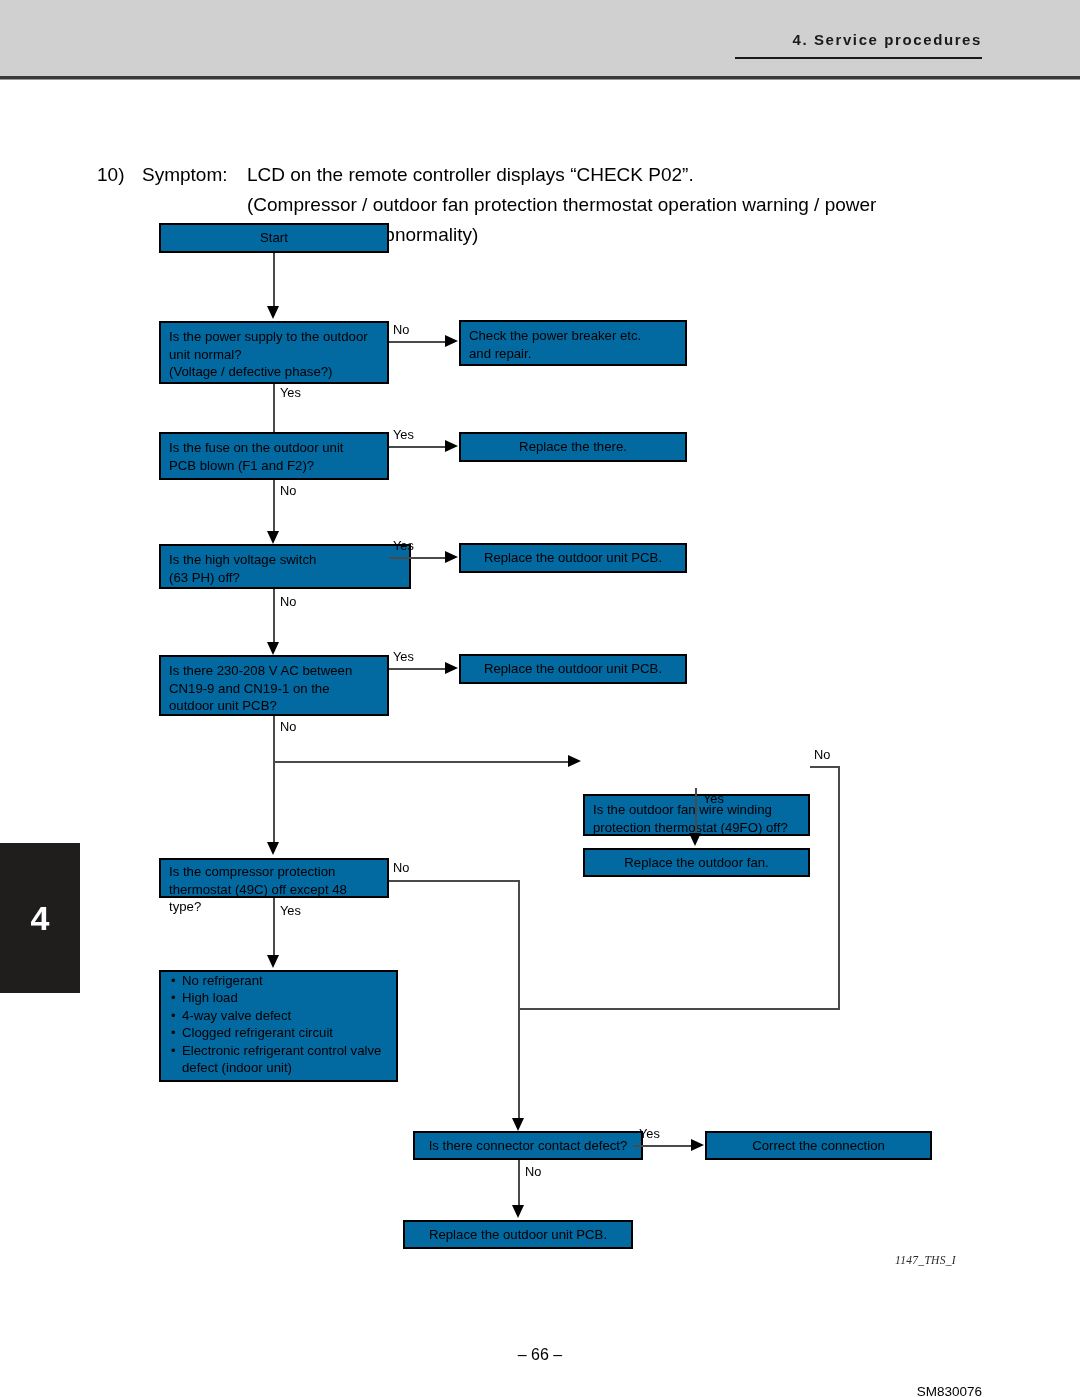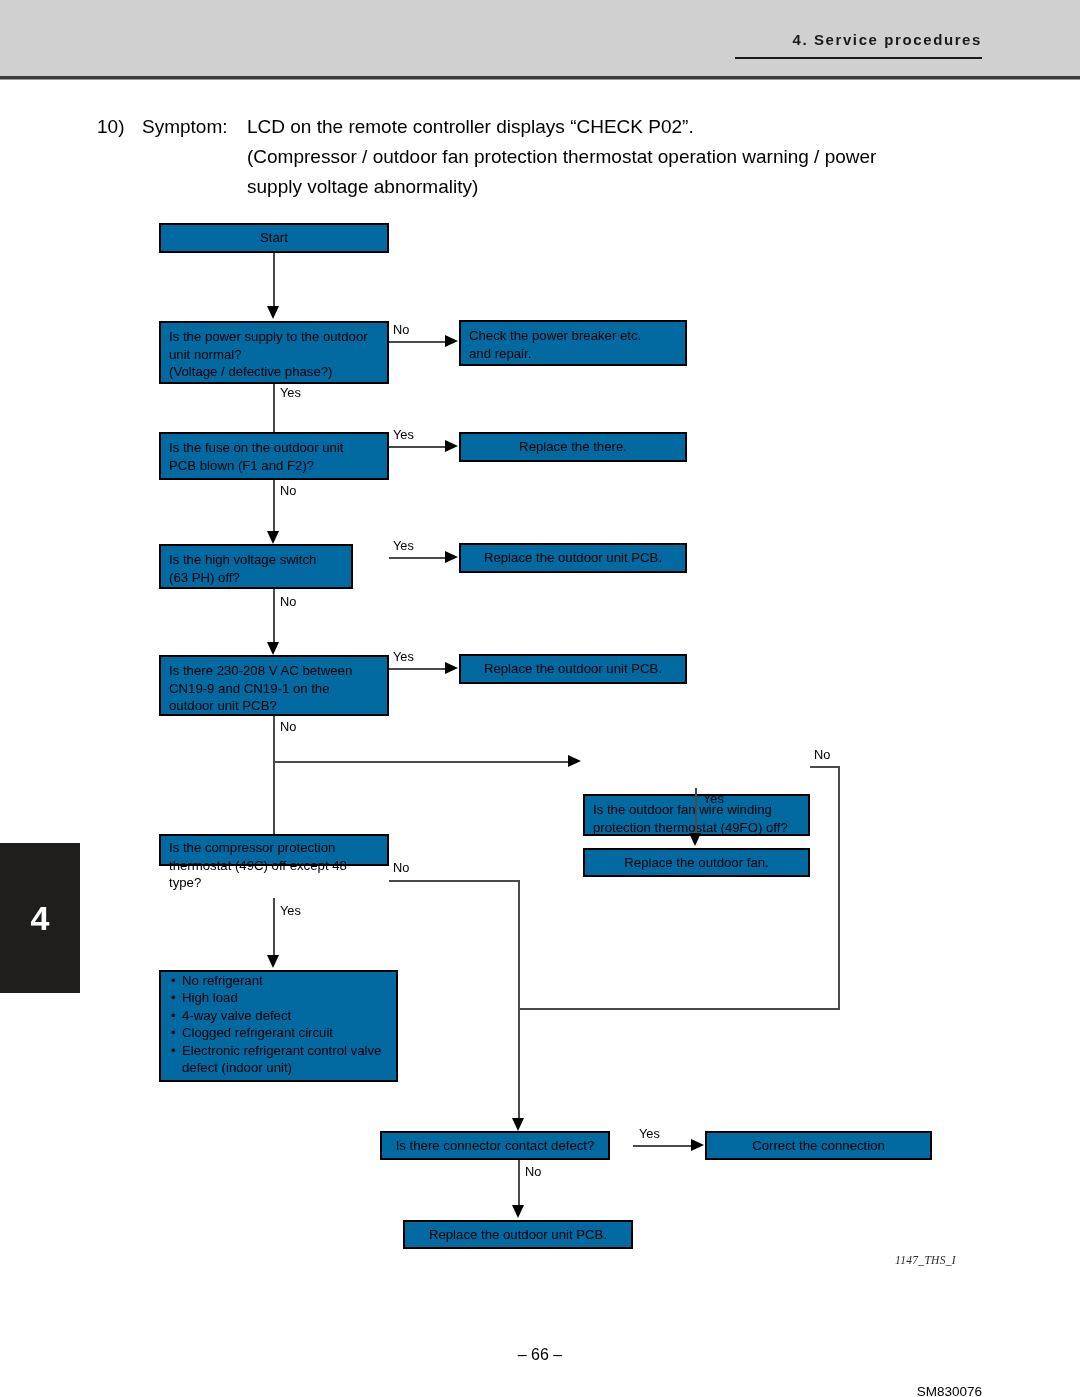--- a/index.html
+++ b/index.html
@@ -74,21 +74,21 @@
   #symptom-block {
     position: absolute;
     left: 97px; top: 112px;
     width: 900px;
   }
   .sym-row {
     font-size: 19px;
     line-height: 30px;
     white-space: nowrap;
   }
-  .sym-num { display: inline-block; width: 45px; }
+  .sym-num { display: inline-block; width: 45px; margin-top: 48px; }
   .sym-lbl { display: inline-block; width: 105px; }
   .sym-indent { padding-left: 150px; }
 
   
   #flow {
     position: absolute;
     left: 0; top: 0;
     width: 1080px; height: 1397px;
   }
   .box {
@@ -243,21 +243,21 @@
   <div class="arrow-right" style="left:445px; top:440px;"></div>
 
   <div class="box center" style="left:459px; top:432px; width:228px; height:30px;">
     <span>Replace the there.</span>
   </div>
 
   <div class="vline" style="left:273px; top:480px; height:56px;"></div>
   <div class="edge-label" style="left:280px; top:484px;">No</div>
   <div class="arrow-down" style="left:267px; top:531px;"></div>
 
-  <div class="box left pad-in" style="left:159px; top:544px; width:194px; height:45px;">
+  <div class="box left pad-in" style="left:159px; top:544px; width:252px; height:45px;">
     <div>Is the high voltage switch</div>
     <div>(63 PH) off?</div>
   </div>
   <div class="edge-label" style="left:393px; top:539px;">Yes</div>
   <div class="hline" style="left:389px; top:557px; width:58px;"></div>
   <div class="arrow-right" style="left:445px; top:551px;"></div>
 
   <div class="box center" style="left:459px; top:543px; width:228px; height:30px;">
     <span>Replace the outdoor unit PCB.</span>
   </div>
@@ -296,21 +296,21 @@
   <div class="hline" style="left:518px; top:1008px; width:321px;"></div>
 
   <div class="vline" style="left:695px; top:788px; height:47px;"></div>
   <div class="edge-label" style="left:703px; top:792px;">Yes</div>
   <div class="arrow-down" style="left:689px; top:833px;"></div>
 
   <div class="box center" style="left:583px; top:848px; width:227px; height:29px;">
     <span>Replace the outdoor fan.</span>
   </div>
 
-  <div class="box left" style="left:159px; top:834px; width:230px; height:32px; padding-top:3px;">
+  <div class="box left" style="left:159px; top:858px; width:230px; height:40px; padding-top:3px;">
     <div>Is the compressor protection</div>
     <div>thermostat (49C) off except 48 type?</div>
   </div>
   <div class="edge-label" style="left:393px; top:861px;">No</div>
 
   <div class="hline" style="left:389px; top:880px; width:130px;"></div>
   <div class="vline" style="left:518px; top:880px; height:243px;"></div>
   <div class="arrow-down" style="left:512px; top:1118px;"></div>
 
   <div class="vline" style="left:273px; top:898px; height:60px;"></div>
@@ -321,21 +321,21 @@
     <ul class="bullets">
       <li>No refrigerant</li>
       <li>High load</li>
       <li>4-way valve defect</li>
       <li>Clogged refrigerant circuit</li>
       <li>Electronic refrigerant control valve</li>
       <li class="cont">defect (indoor unit)</li>
     </ul>
   </div>
 
-  <div class="box center" style="left:380px; top:1131px; width:230px; height:29px;">
+  <div class="box center" style="left:413px; top:1131px; width:230px; height:29px;">
     <span>Is there connector contact defect?</span>
   </div>
   <div class="edge-label" style="left:639px; top:1127px;">Yes</div>
   <div class="hline" style="left:633px; top:1145px; width:60px;"></div>
   <div class="arrow-right" style="left:691px; top:1139px;"></div>
 
   <div class="box center" style="left:705px; top:1131px; width:227px; height:29px;">
     <span>Correct the connection</span>
   </div>
 

